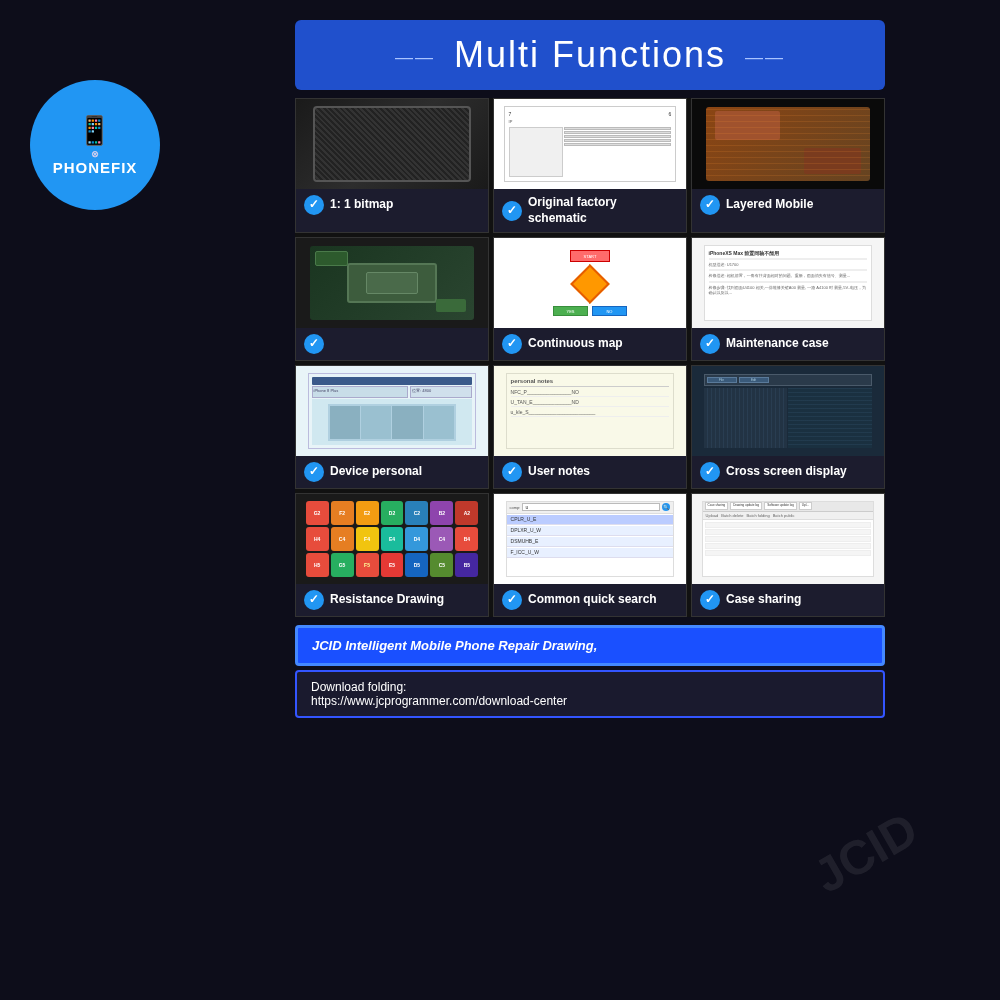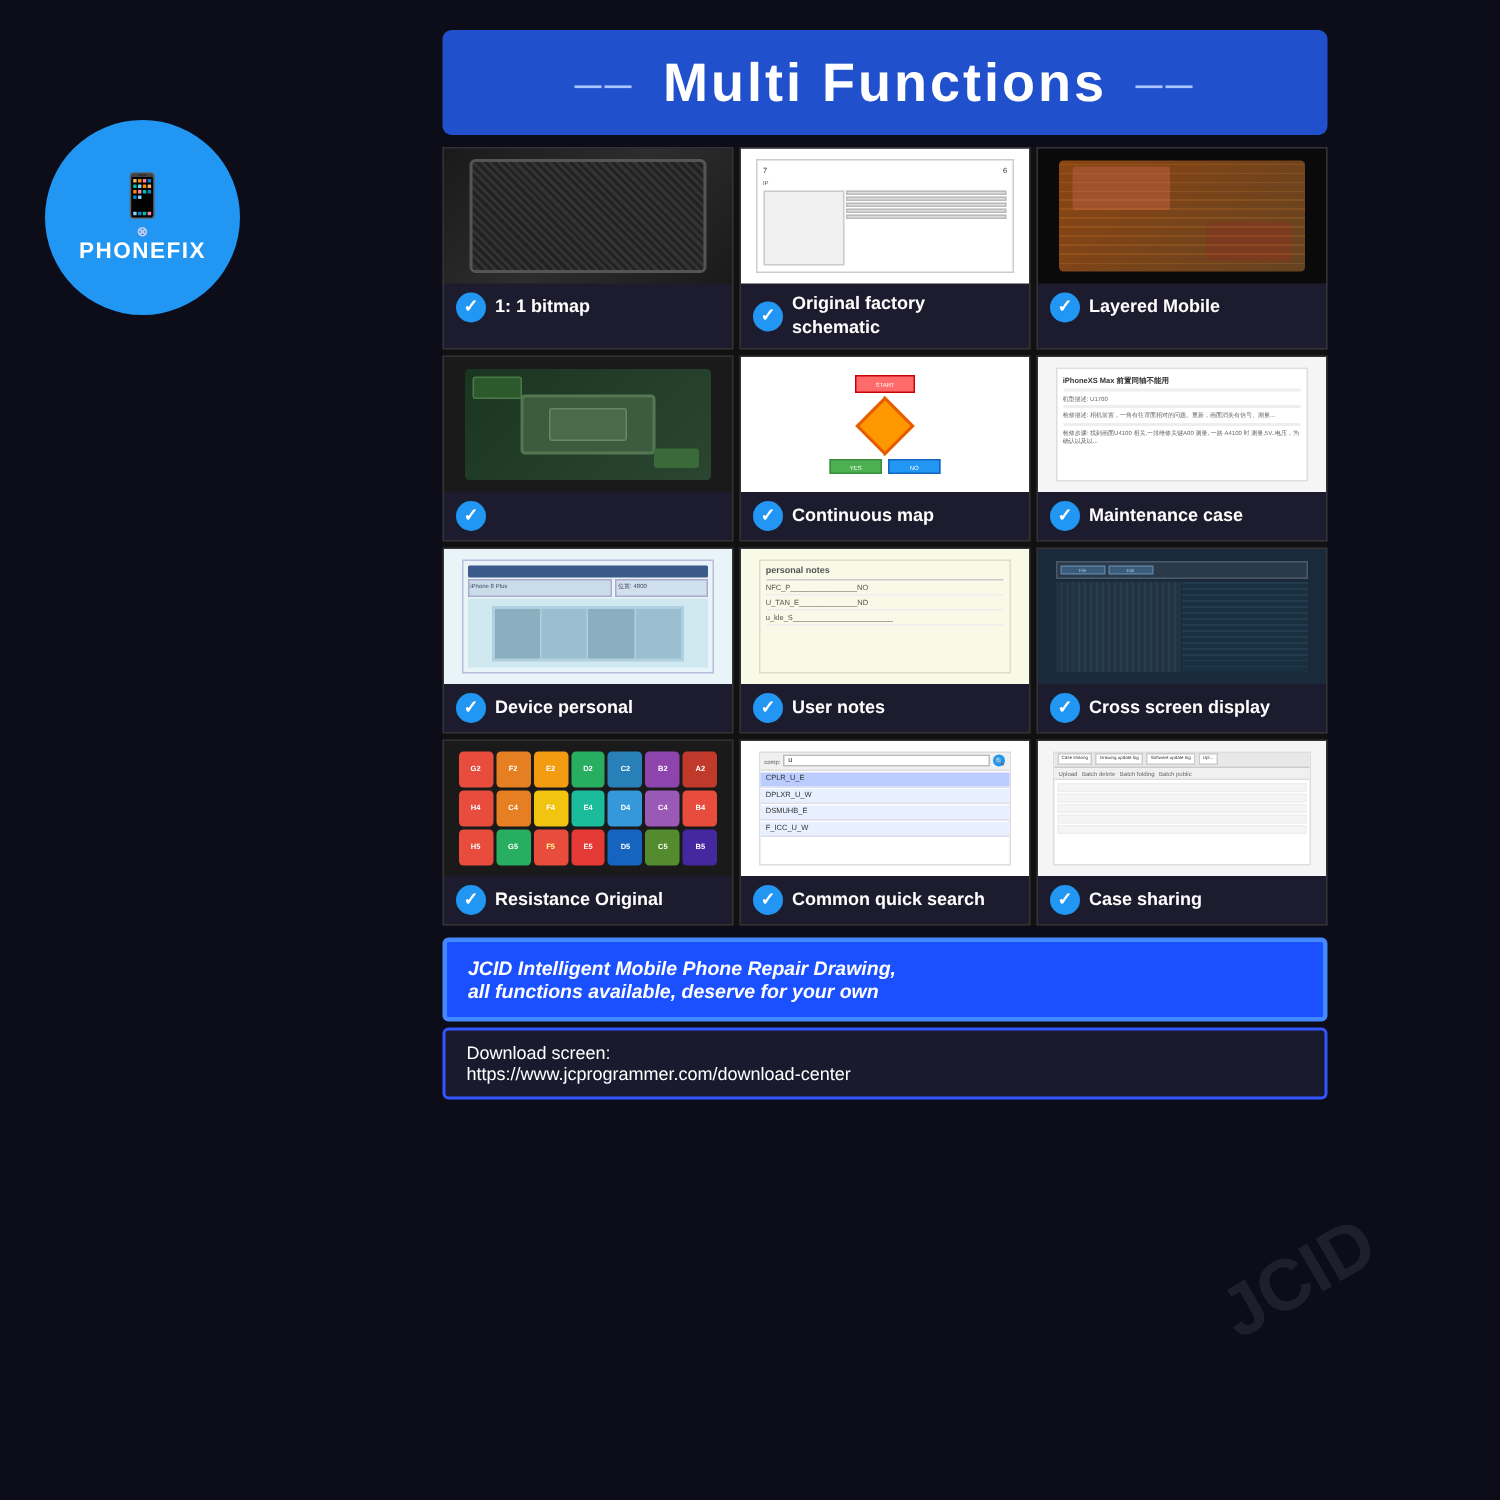--- a/index.html
+++ b/index.html
@@ -62,21 +62,21 @@
       background: #2050cc;
       border-radius: 6px;
       padding: 14px 20px;
       text-align: center;
       position: relative;
       margin-top: 10px;
     }
     .header-title {
       color: white;
       font-size: 36px;
-      font-weight: bold;
+      font-weight: normal;
       letter-spacing: 2px;
     }
 
     
     .grid-wrapper {
       width: 590px;
       margin-left: 180px;
     }
 
     .features-grid {
@@ -618,21 +618,21 @@
             <div class="res-key" style="background:#27ae60;">G5</div>
             <div class="res-key" style="background:#e74c3c;color:#ff9;">F5</div>
             <div class="res-key" style="background:#e53935;">E5</div>
             <div class="res-key" style="background:#1565c0;">D5</div>
             <div class="res-key" style="background:#558b2f;">C5</div>
             <div class="res-key" style="background:#4527a0;">B5</div>
           </div>
         </div>
         <div class="feature-label">
           <div class="check-icon">✓</div>
-          <span>Resistance Original</span>
+          <span>Resistance Drawing</span>
         </div>
       </div>
 
       <div class="feature-cell">
         <div class="feature-image img-search">
           <div class="search-inner">
             <div class="search-bar">
               <div style="font-size:4px;color:#555;">comp:</div>
               <div class="search-input-mock">u</div>
               <div style="width:8px;height:8px;background:#2196F3;border-radius:50%;display:flex;align-items:center;justify-content:center;font-size:5px;color:white;">🔍</div>
@@ -678,23 +678,22 @@
           <span>Case sharing</span>
         </div>
       </div>
 
     </div>
   </div>
 
   <div class="bottom-section">
     <div class="info-box-blue">
       <span>JCID Intelligent Mobile Phone Repair Drawing,</span><br>
-      <span>all functions available, deserve for your own</span>
     </div>
     <div class="info-box-dark">
-      <div>Download screen:</div>
+      <div>Download folding:</div>
       <div>https://www.jcprogrammer.com/download-center</div>
     </div>
   </div>
 
 </div>
 
 <div class="watermark">JCID</div>
 
 </body></html>

